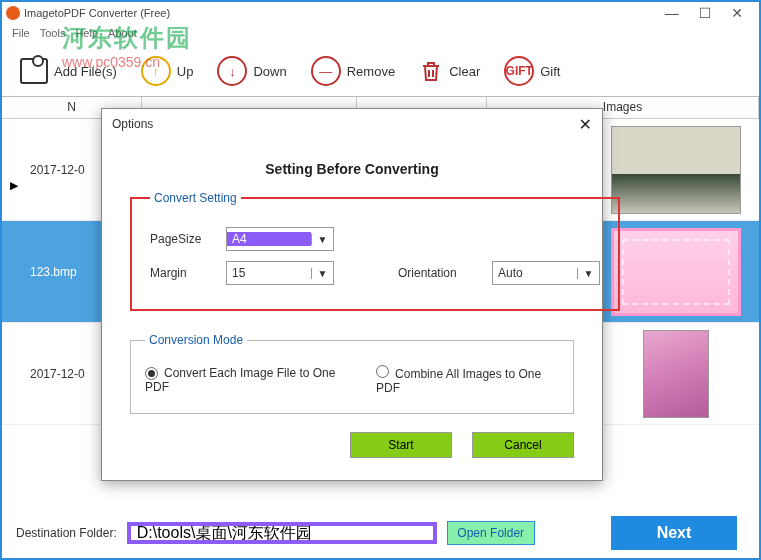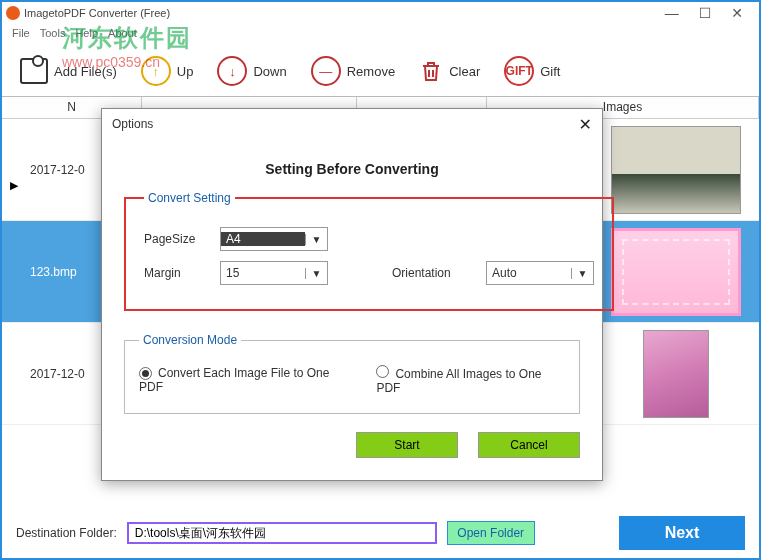--- a/index.html
+++ b/index.html
@@ -37,41 +37,41 @@
 .row.selected .cell-name { color:#fff; }
 .row .thumb { margin-left: auto; margin-right: 18px; width: 130px; height: 88px; border:1px solid #999; }
 .thumb.t1 { background: linear-gradient(180deg,#d9d7c8 0%, #d9d7c8 55%, #3a4a3a 55%, #c8c6b8 100%); }
 .thumb.t2 { background: linear-gradient(180deg,#ffd0e8,#ffb8d8); position:relative; border:3px solid #ff9ad0; }
 .thumb.t2::after{content:"";position:absolute;inset:8px;border:2px dashed rgba(255,255,255,.6);}
 .thumb.t3 { width: 66px; height: 88px; background: linear-gradient(160deg,#e9a8d0,#d27db5,#b55c9a); margin-right: 50px; }
 .row-marker { position:absolute; left:8px; top:60px; font-size:11px; color:#000; }
 .dialog { position: absolute; top: 106px; left: 99px; width: 502px; height: 373px; background: #fff; border: 1px solid #888; box-shadow: 0 3px 14px rgba(0,0,0,.35); z-index: 100; }
 .dlg-title { height: 30px; display: flex; align-items: center; padding: 0 10px; font-size: 12px; color: #333; gap: 20px; }
 .dlg-title .close { margin-left: auto; font-size: 16px; cursor: pointer; color:#222; }
-.dlg-body { padding: 4px 22px 10px; }
+.dlg-body { padding: 4px 28px 10px; }
 .dlg-body h3 { text-align: center; font-size: 14px; font-weight: bold; margin: 18px 0 14px; color:#222; }
 fieldset.convset { border: 2px solid #d33; padding: 12px 18px 24px; position: relative; }
 fieldset.convset legend { color: #1a5fa8; font-size: 12px; padding: 0 4px; }
 .fs-row { display: flex; align-items: center; margin-top: 10px; gap: 14px; font-size: 12px; color:#333; }
 .fs-row label { width: 62px; text-align:left; }
 .sel { height: 24px; width: 108px; border:1px solid #999; display:flex; align-items:center; }
 .sel .val { flex:1; padding:0 5px; font-size:12px; }
-.sel.highlight .val { background: #404040; color:#fff; }
+.sel.highlight .val { background: #8b5cf6; color:#fff; }
 .sel .arr { width:22px; border-left:1px solid #999; text-align:center; font-size:10px; }
 .fs-row.row2 .or-label { width: 80px; margin-left: 50px; }
 fieldset.mode { border: 1px solid #bbb; margin-top: 22px; padding: 18px 14px; }
 fieldset.mode legend { color: #1a5fa8; font-size: 12px; padding: 0 4px; }
 .modes { display: flex; gap: 24px; align-items: center; font-size: 12px; color:#333; }
 .radio { width: 13px; height: 13px; border: 1px solid #666; border-radius: 50%; display:inline-flex; align-items:center; justify-content:center; margin-right:6px; }
 .radio.checked::after { content:""; width:7px; height:7px; border-radius:50%; background:#333; }
 .dlg-btns { display: flex; gap: 20px; justify-content: flex-end; margin-top: 18px; }
 .dlg-btns button { width: 102px; height: 26px; border:1px solid #999; background:#84cc16; font-size:12px; cursor:pointer; }
-.footer { position: absolute; bottom: 0; left: 0; right: 0; height: 50px; display: flex; align-items: center; padding: 0 14px; gap: 10px; }
+.footer { position: absolute; bottom: 0; left: 0; right: 8px; height: 50px; display: flex; align-items: center; padding: 0 14px; gap: 10px; }
 .footer .lbl { font-size: 12px; color:#333; }
-.footer .path-in { flex: 0 0 310px; height: 22px; border:2px solid #8b5cf6; padding: 0 6px; font-size:12px; }
+.footer .path-in { flex: 0 0 310px; height: 22px; border:4px solid #8b5cf6; padding: 0 6px; font-size:16px; }
 .footer .open { height:24px; width:88px; border:1px solid #2a8cda; color:#1a5fa8; background:#86efac; font-size:12px; cursor:pointer; }
 .footer .next { margin-left:auto; width:126px; height:34px; background:#1f8ae0; color:#fff; border:none; font-size:16px; font-weight:bold; cursor:pointer; }
 </style>
 </head>
 <body>
 
 <div class="titlebar">
   <span class="app-icon"></span>
   <span>ImagetoPDF Converter (Free)</span>
   <div class="win-controls">

